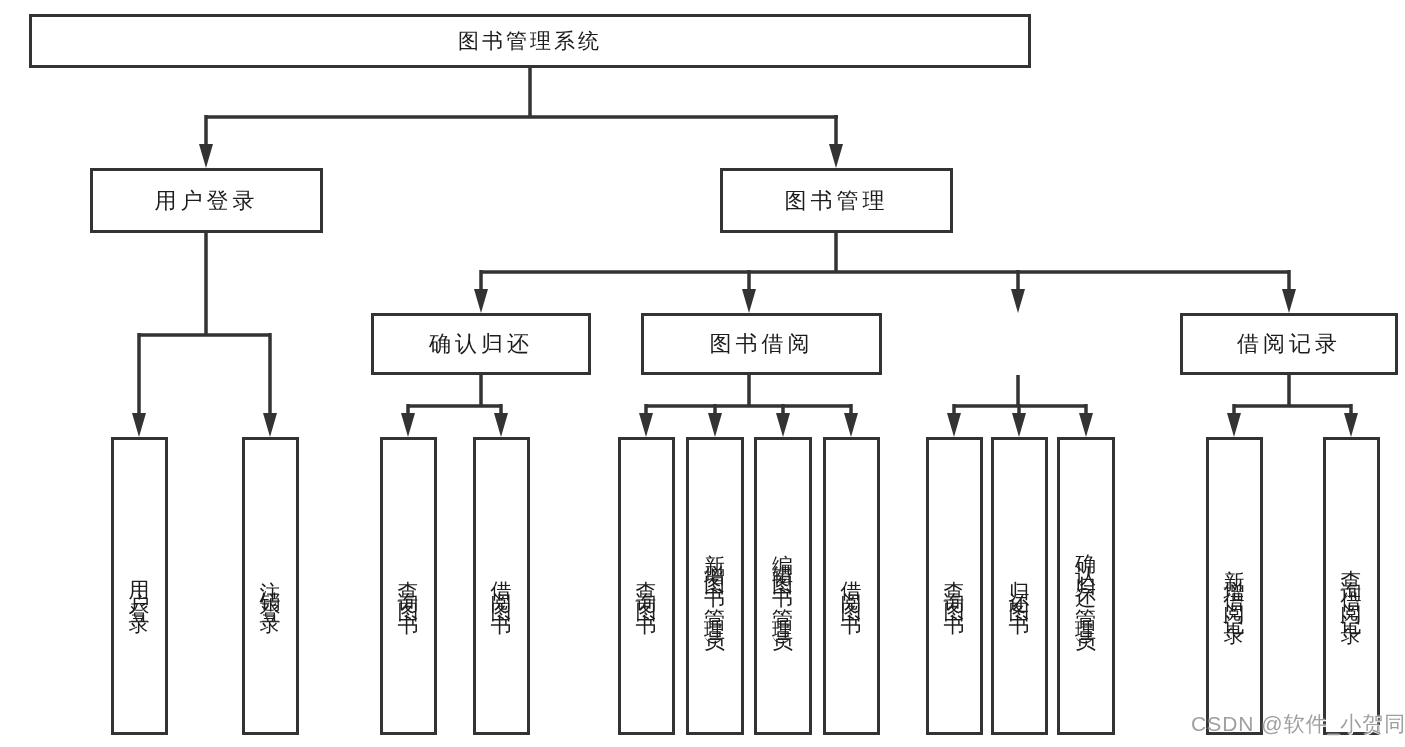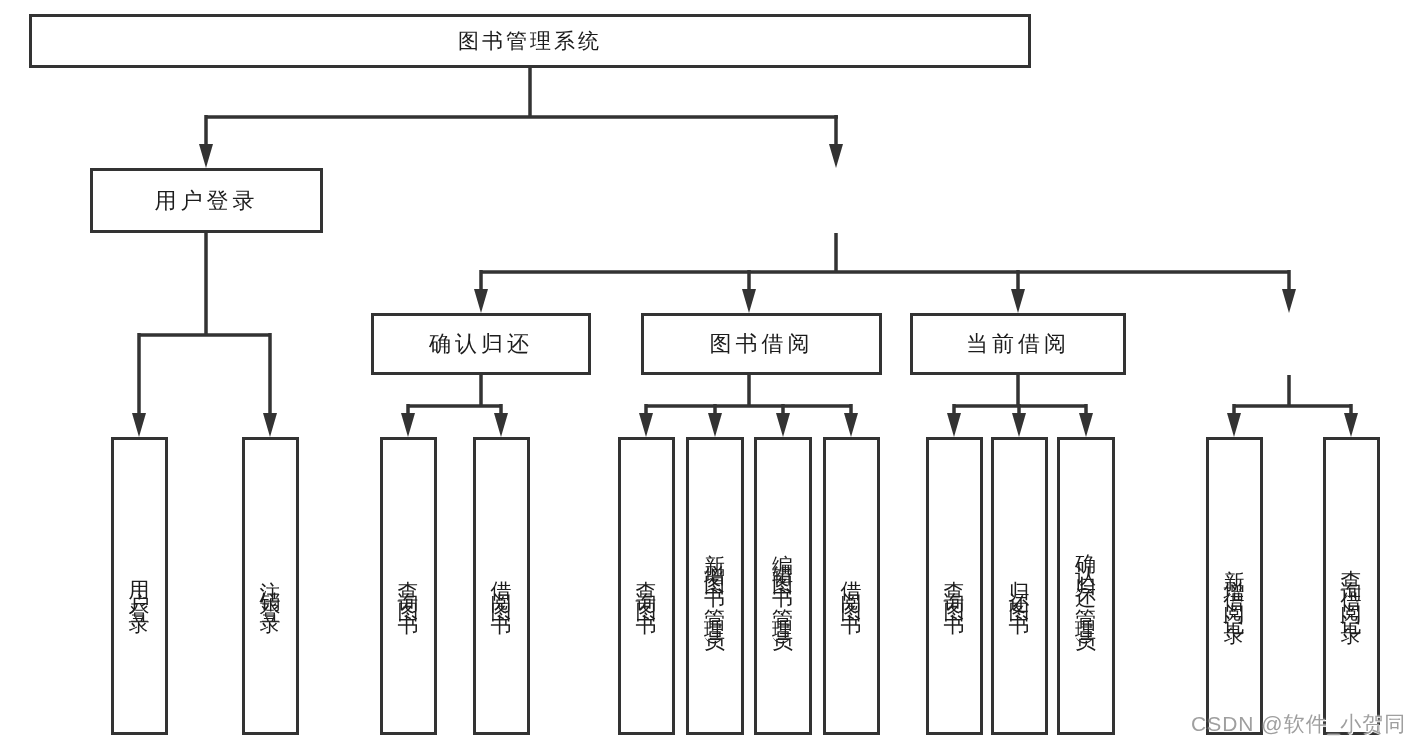--- a/index.html
+++ b/index.html
@@ -89,24 +89,25 @@
     <use href="#arr" x="946" y="437"></use>
       <use href="#arr" x="1011" y="437"></use>
     <use href="#arr" x="1078" y="437"></use>
     <use href="#arr" x="1226" y="437"></use>
       <use href="#arr" x="1343" y="437"></use>
   </svg>
 
   <div class="box hbox root" style="left:21px;top:14px;width:1002px;height:54px">图书管理系统</div>
 
   <div class="box hbox" style="left:82px;top:168px;width:233px;height:65px">用户登录</div>
+  <div class="box hbox" style="left:712px;top:168px;width:233px;height:65px">图书管理</div>
 
   <div class="box hbox" style="left:363px;top:313px;width:220px;height:62px">确认归还</div>
   <div class="box hbox" style="left:633px;top:313px;width:241px;height:62px">图书借阅</div>
-  <div class="box hbox" style="left:902px;top:313px;width:216px;height:62px">当前借阅</div>
+  <div class="box hbox" style="left:1172px;top:313px;width:218px;height:62px">借阅记录</div>
 
   <div class="box vbox" style="left:103px;top:437px;width:57px;height:298px">用户登录</div>
   <div class="box vbox" style="left:234px;top:437px;width:57px;height:298px">注销登录</div>
 
   <div class="box vbox" style="left:372px;top:437px;width:57px;height:298px">查询图书</div>
   <div class="box vbox" style="left:465px;top:437px;width:57px;height:298px">借阅图书</div>
 
   <div class="box vbox" style="left:610px;top:437px;width:57px;height:298px">查询图书</div>
   <div class="box vbox" style="left:678px;top:437px;width:58px;height:298px">新增图书（管理员）</div>
   <div class="box vbox" style="left:746px;top:437px;width:58px;height:298px">编辑图书（管理员）</div>

